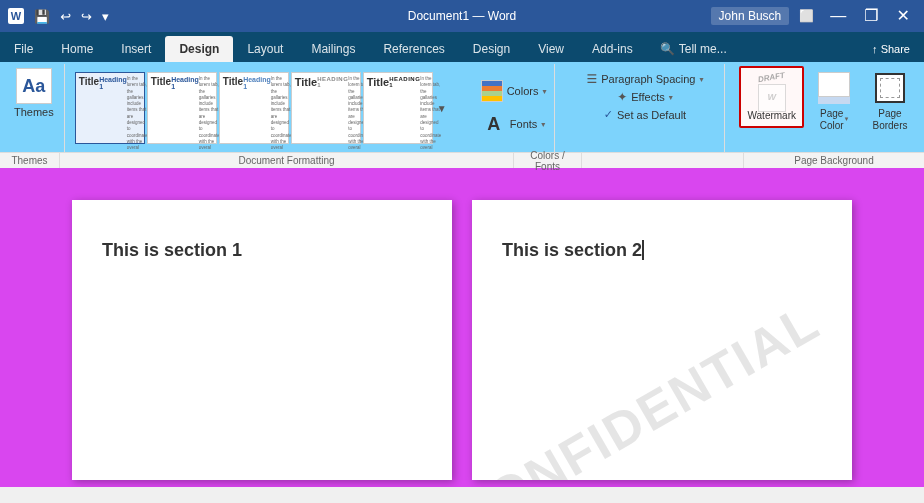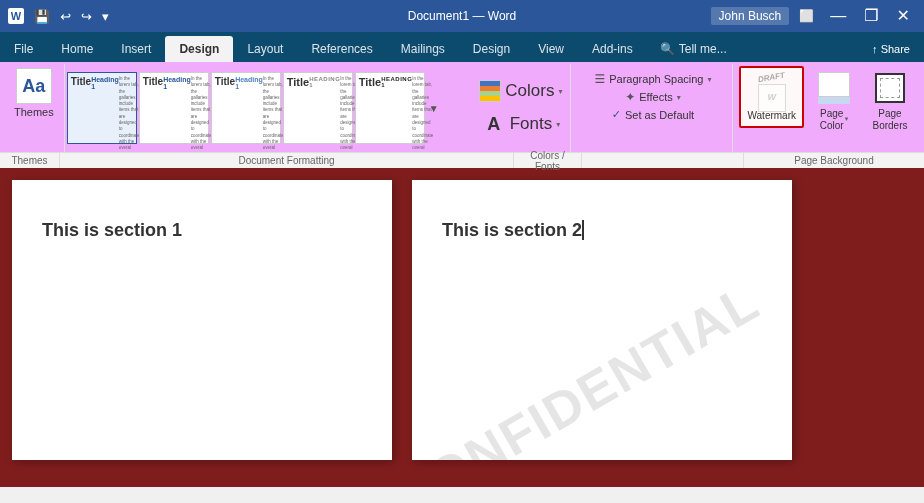--- a/index.html
+++ b/index.html
@@ -48,23 +48,23 @@
       background: #f3f3f3;
       color: #333;
       font-weight: 700;
     }
 
     
     .ribbon-content {
       display: flex;
       align-items: stretch;
       padding: 2px 4px 0;
-      background: #f0abfc;
+      background: #7dd3fc;
       height: 90px;
-      gap: 2px;
+      gap: 10px;
     }
     .ribbon-group {
       display: flex;
       flex-direction: column;
       align-items: center;
       padding: 2px 4px;
       border-right: 1px solid #ddd;
       min-width: 50px;
     }
     .ribbon-group:last-child { border-right: none; }
@@ -141,21 +141,21 @@
     .font-icon {
       width: 24px;
       height: 24px;
       display: flex;
       align-items: center;
       justify-content: center;
       font-size: 16px;
       font-weight: bold;
       color: #333;
     }
-    .cf-label { font-size: 17px; color: #333; }
+    .cf-label { font-size: 11px; color: #333; }
     .para-btn {
       display: flex;
       align-items: center;
       gap: 4px;
       cursor: pointer;
       padding: 2px 4px;
       border-radius: 2px;
       font-size: 11px;
       color: #333;
     }
@@ -194,25 +194,26 @@
       text-align: center;
       border-right: 1px solid #ddd;
       display: flex;
       align-items: center;
       justify-content: center;
       padding: 0 4px;
     }
 
     
     .doc-area {
-      background: #7f1d1d;
+      background: #d946ef;
       flex: 1;
       display: flex;
       align-items: flex-start;
-      padding: 12px;
+      justify-content: center;
+      padding: 32px;
       gap: 20px;
       overflow: hidden;
       height: calc(503px - 32px - 30px - 106px - 16px);
     }
 
     .doc-page {
       background: white;
       width: 380px;
       height: 280px;
       box-shadow: 2px 2px 8px rgba(0,0,0,0.3);
@@ -271,22 +272,22 @@
     <button class="tb-btn">✕</button>
   </div>
 </div>
 
 <div class="tab-bar">
   <div class="tab">File</div>
   <div class="tab">Home</div>
   <div class="tab">Insert</div>
   <div class="tab active">Design</div>
   <div class="tab">Layout</div>
+  <div class="tab">Mailings</div>
   <div class="tab">References</div>
-  <div class="tab">Mailings</div>
   <div class="tab">Design</div>
   <div class="tab">View</div>
   <div class="tab">Add-ins</div>
   <div class="tab">🔍 Tell me...</div>
   <div style="flex:1"></div>
   <div class="tab" style="color:white; font-size:11px;">↑ Share</div>
 </div>
 
 <div class="ribbon-content">
 

